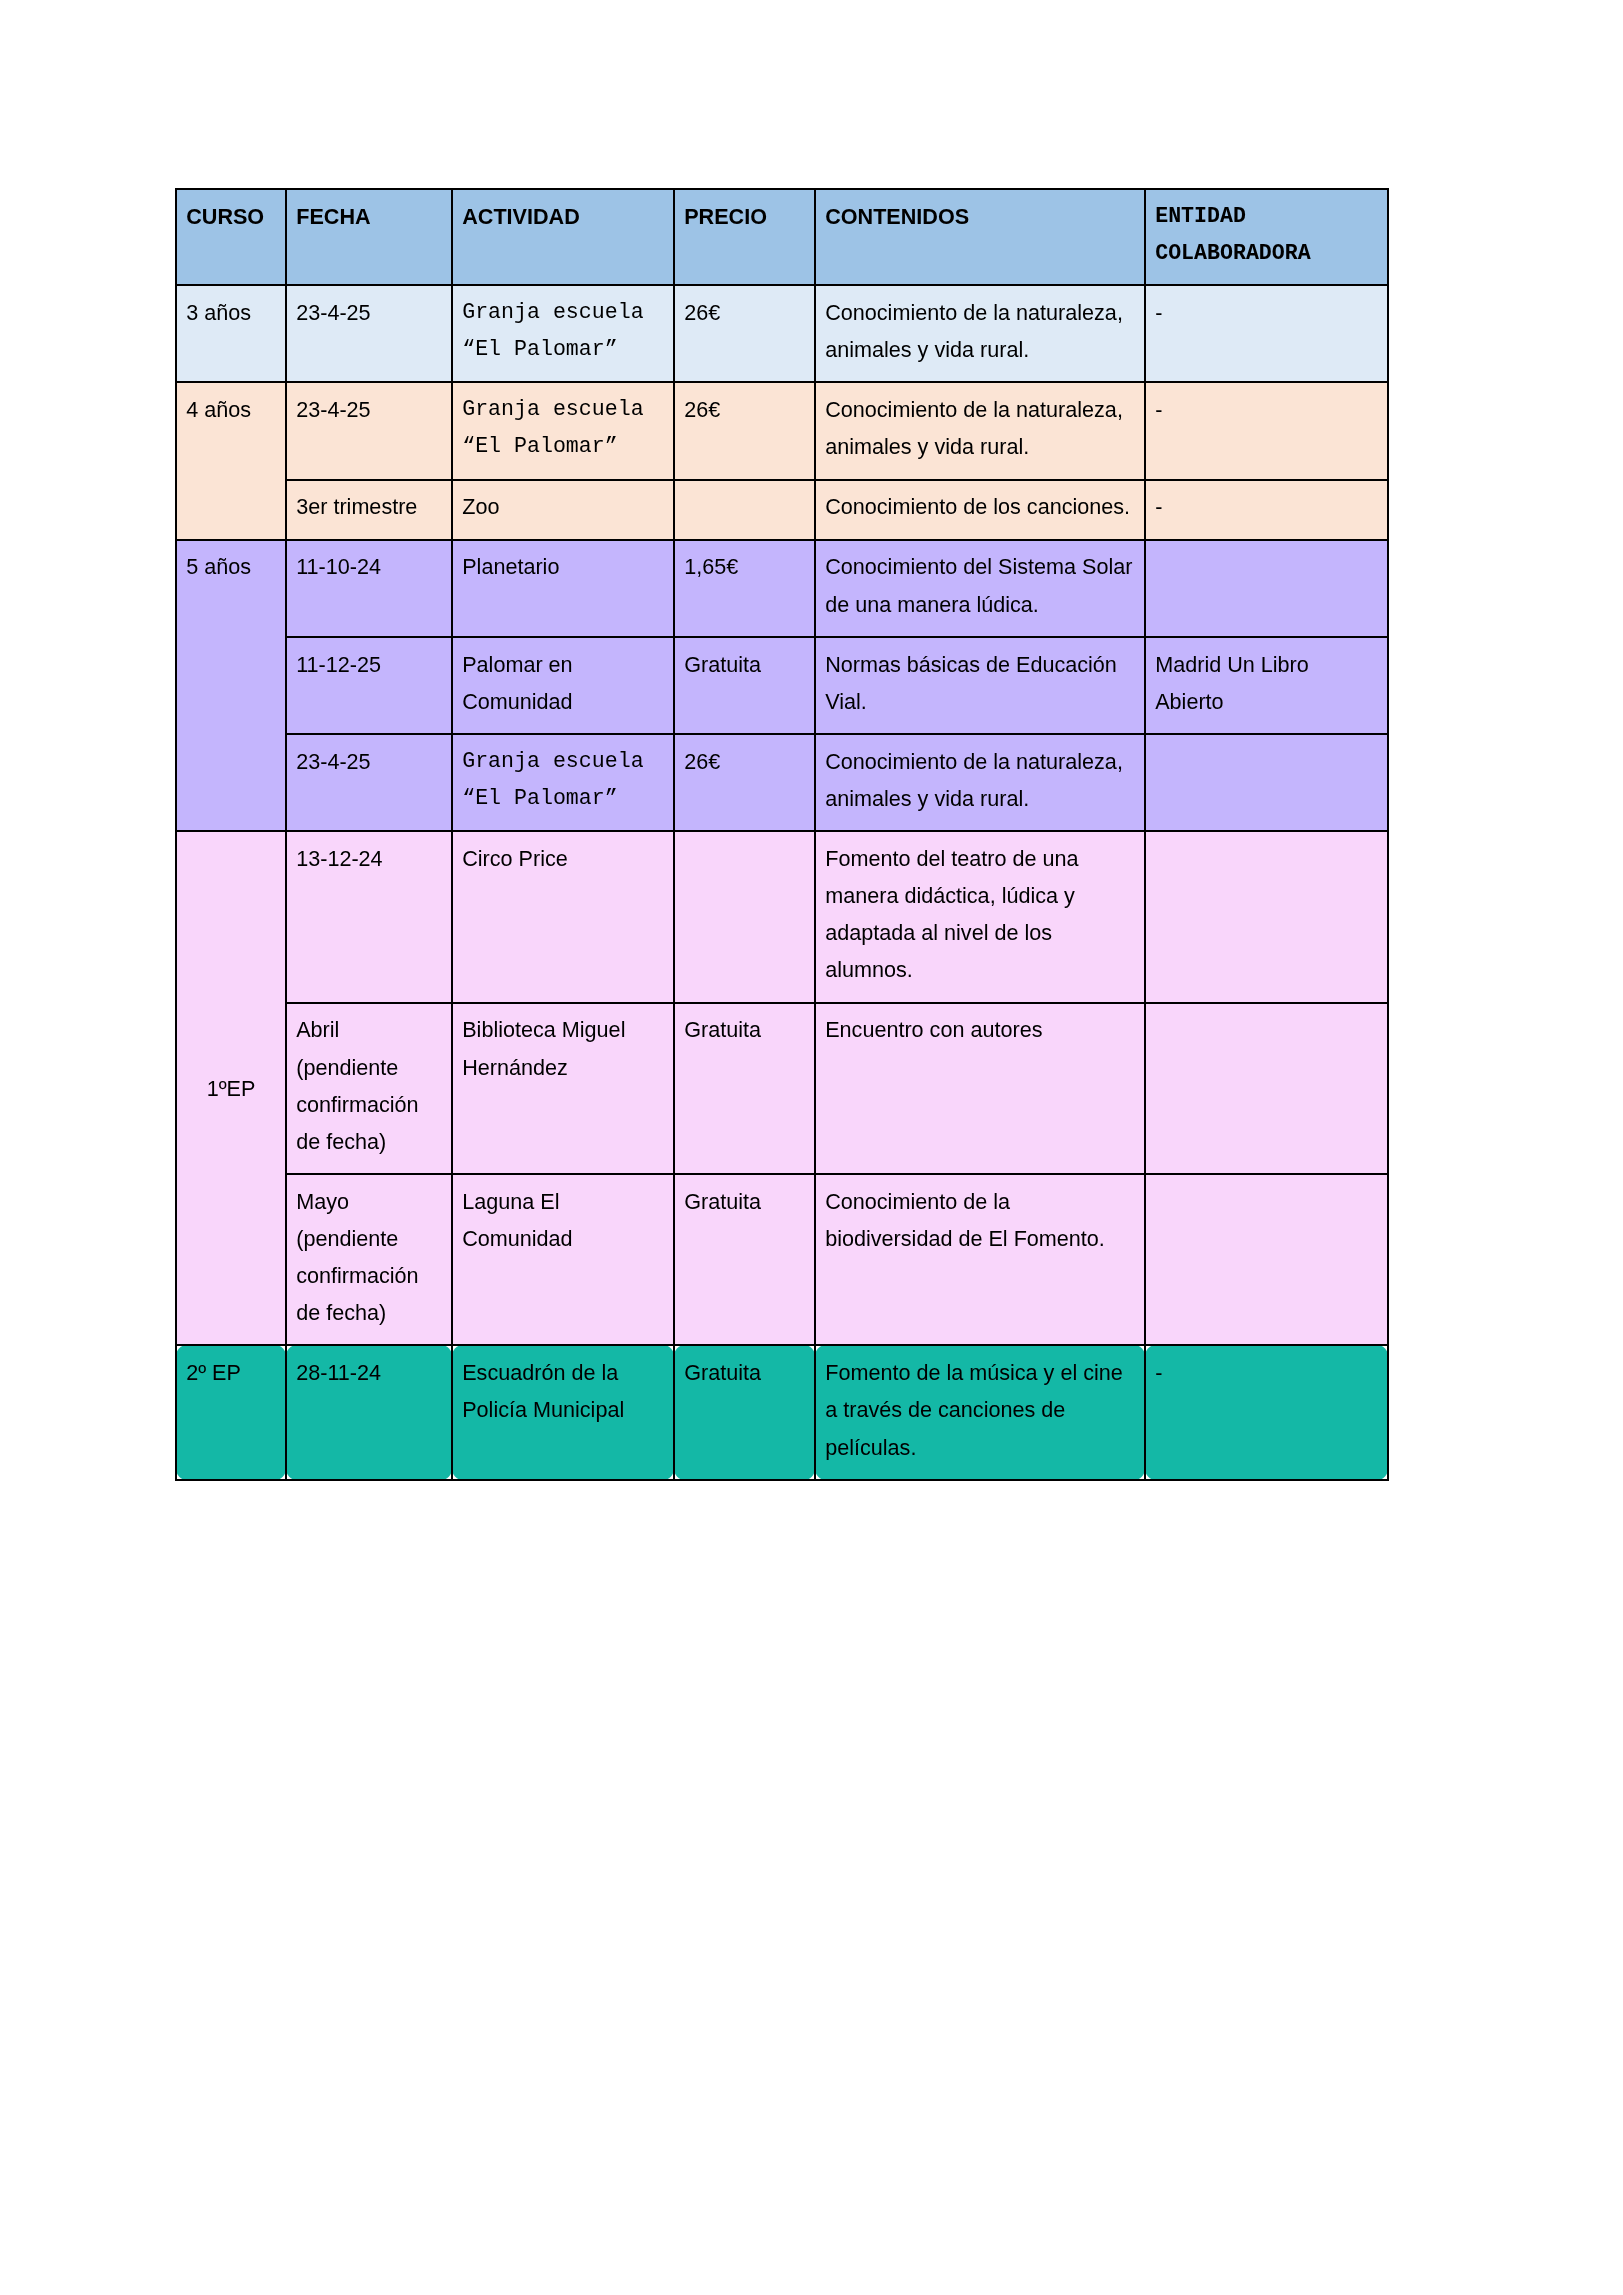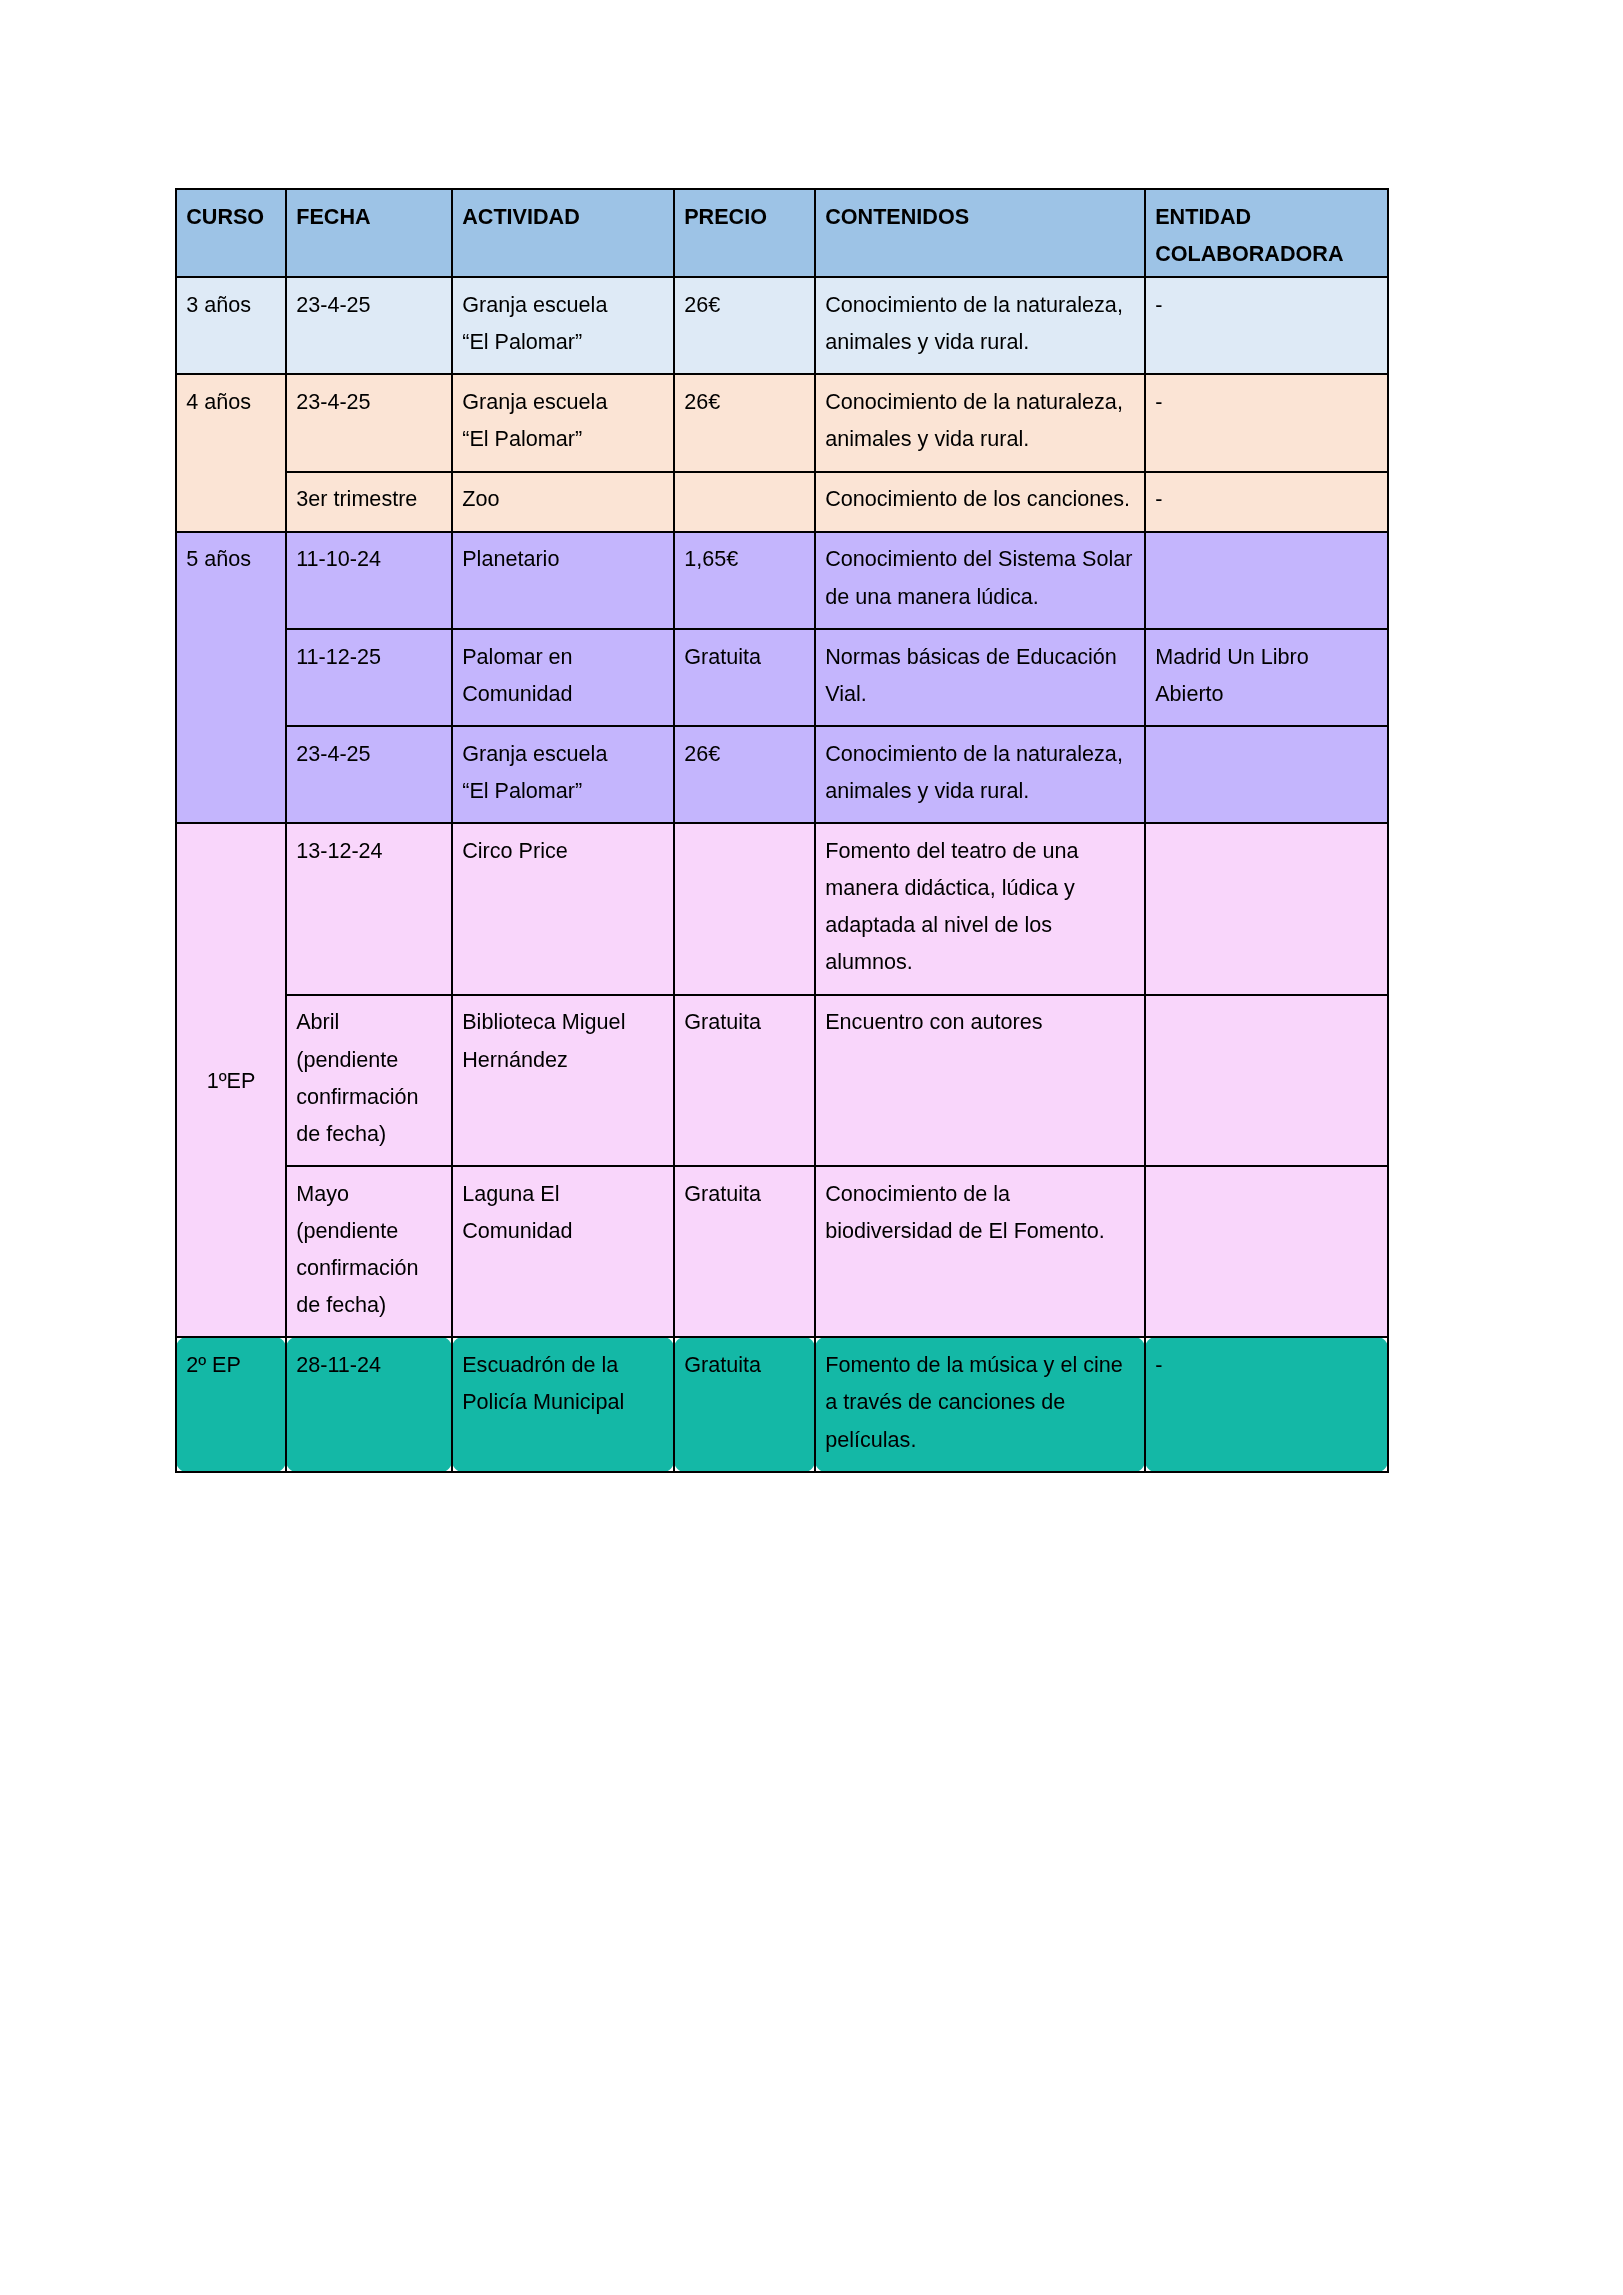--- a/index.html
+++ b/index.html
@@ -41,21 +41,21 @@
     font-size: 21.6px;
     line-height: 1.72;
     color: #000000;
     font-weight: normal;
     word-wrap: break-word;
     overflow-wrap: break-word;
   }
   table.activities thead th {
     background: #9DC3E6;
     font-weight: bold;
-    padding-bottom: 4px;
+    padding-bottom: 12px;
     height: 73px;
     vertical-align: top;
   }
   
   col.c-curso     { width: 110px; }
   col.c-fecha     { width: 166px; }
   col.c-actividad { width: 222px; }
   col.c-precio    { width: 141px; }
   col.c-contenidos{ width: 330px; }
   col.c-entidad   { width: 243px; }
@@ -69,21 +69,21 @@
 
   .curso-cell {
     font-weight: bold;
   }
   .curso-cell.mid {
     vertical-align: middle;
     padding-bottom: 7.9px;
     text-align: center;
   }
   .center-text { text-align: center; }
-  .nowrap-line { display: block; }
+  .nowrap-line { display: block; font-family: Liberation Mono, monospace; }
 </style>
 </head>
 <body>
 
 <div id="page">
   <div id="table-wrap">
     <table class="activities">
       <colgroup>
         <col class="c-curso">
         <col class="c-fecha">

